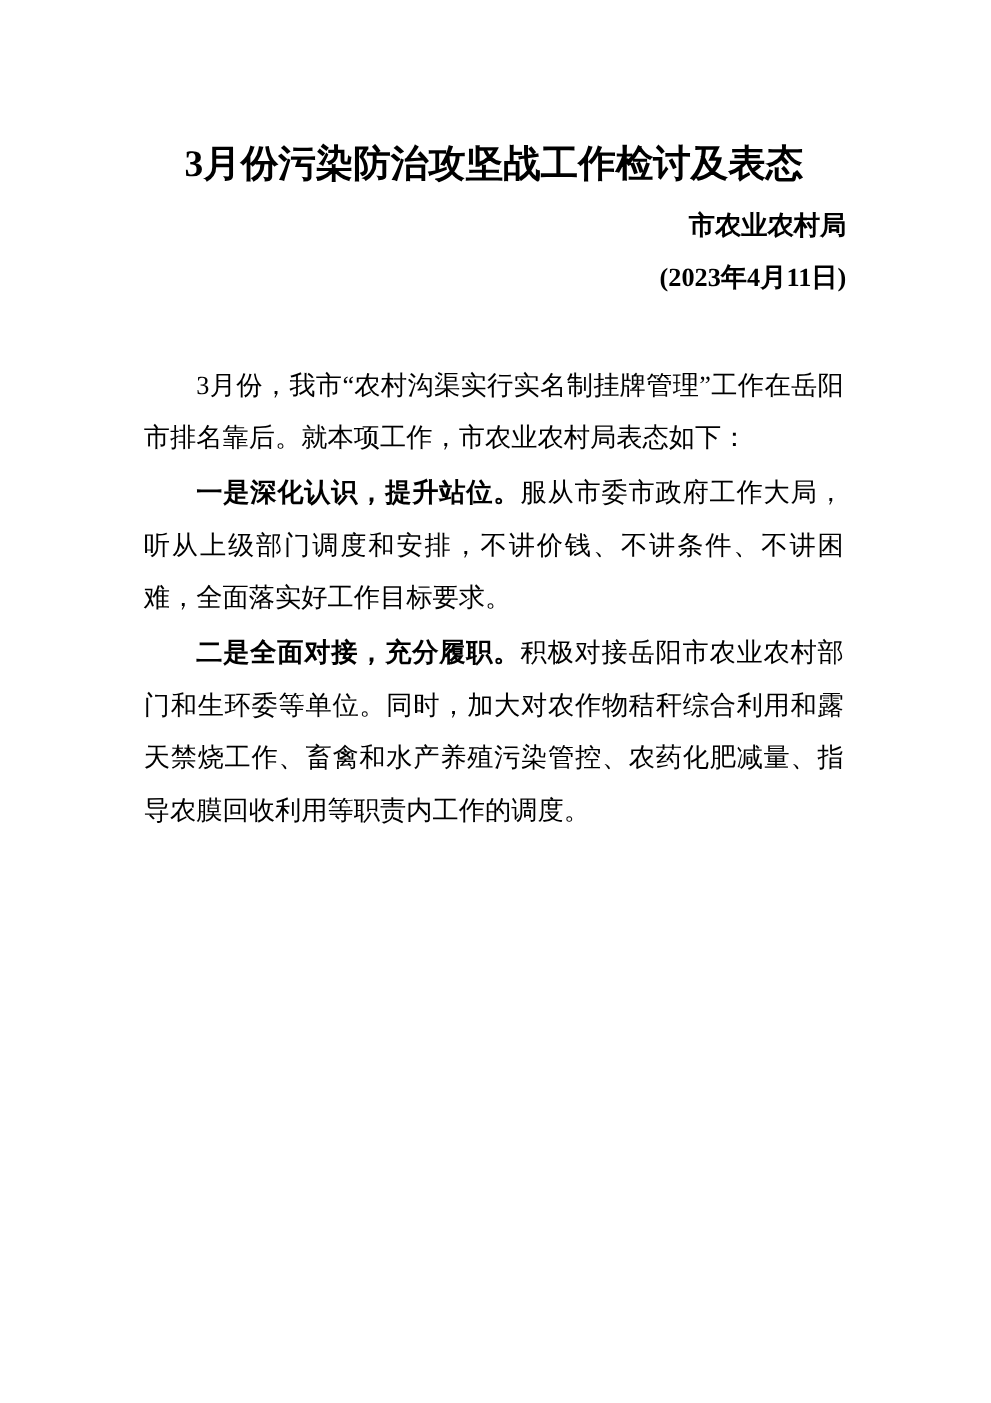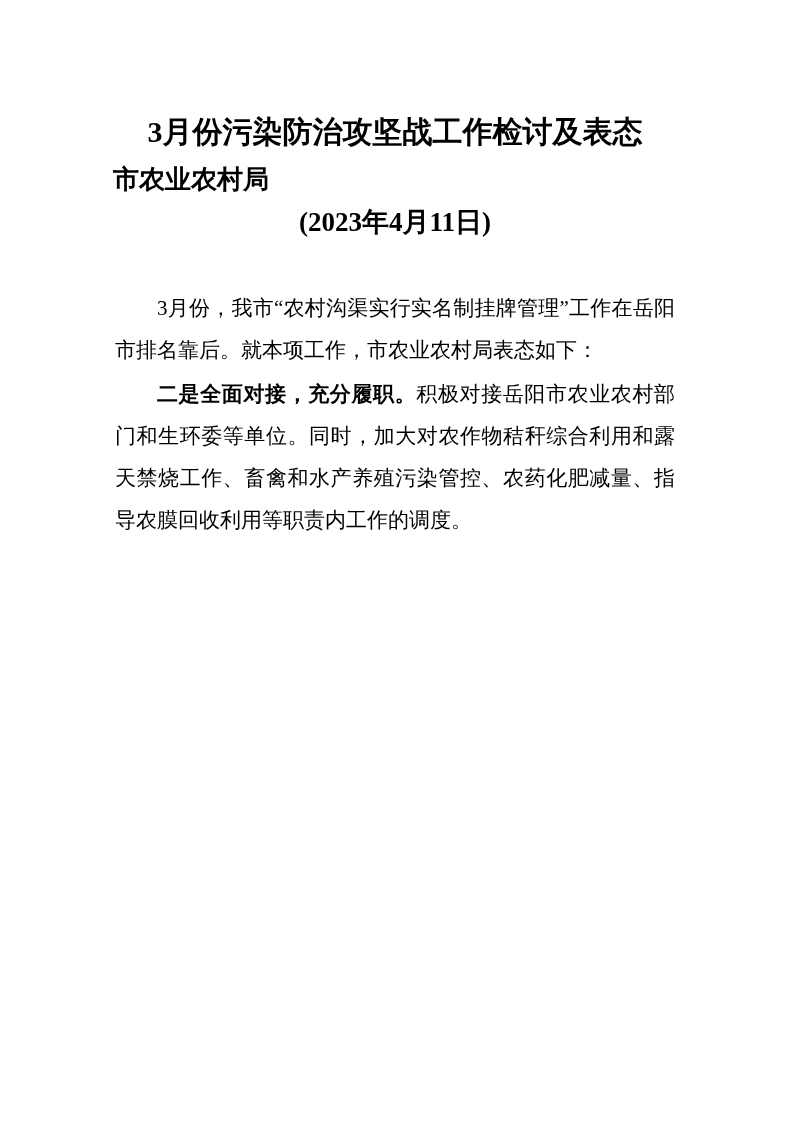--- a/index.html
+++ b/index.html
@@ -21,30 +21,30 @@
   .doc-title {
     margin: 0;
     font-size: 30px;
     font-weight: 700;
     text-align: center;
     line-height: 40px;
     letter-spacing: 0;
   }
   .doc-org {
     margin-top: 15px;
-    font-size: 26px;
+    font-size: 21px;
     font-weight: 700;
-    text-align: left;
+    text-align: right;
     line-height: 26px;
   }
   .doc-date {
     margin-top: 16px;
-    font-size: 27px;
+    font-size: 21px;
     font-weight: 700;
-    text-align: center;
+    text-align: right;
     line-height: 26px;
   }
   .doc-body {
     margin-top: 52px;
     font-size: 21px;
     line-height: 42px;
     text-align: justify;
   }
   .doc-body p {
     margin: 2px;
@@ -60,17 +60,18 @@
 <div class="page">
   <h1 class="doc-title">3月份污染防治攻坚战工作检讨及表态</h1>
 
   <div class="doc-org">市农业农村局</div>
 
   <div class="doc-date">(2023年4月11日)</div>
 
   <div class="doc-body">
     <p><span class="para-lead"></span><span>3月份，我市“农村沟渠实行实名制挂牌管理”工作在岳阳市排名靠后。就本项工作，市农业农村局表态如下：</span></p>
 
+    <p><span class="para-lead">一是深化认识，提升站位。</span><span>服从市委市政府工作大局，听从上级部门调度和安排，不讲价钱、不讲条件、不讲困难，全面落实好工作目标要求。</span></p>
 
     <p><span class="para-lead">二是全面对接，充分履职。</span><span>积极对接岳阳市农业农村部门和生环委等单位。同时，加大对农作物秸秆综合利用和露天禁烧工作、畜禽和水产养殖污染管控、农药化肥减量、指导农膜回收利用等职责内工作的调度。</span></p>
 
   </div>
 </div>
 
 </body></html>

